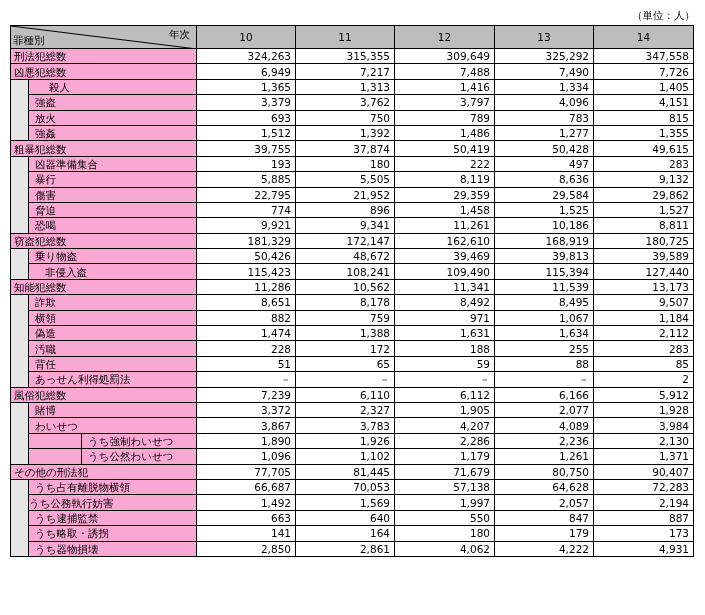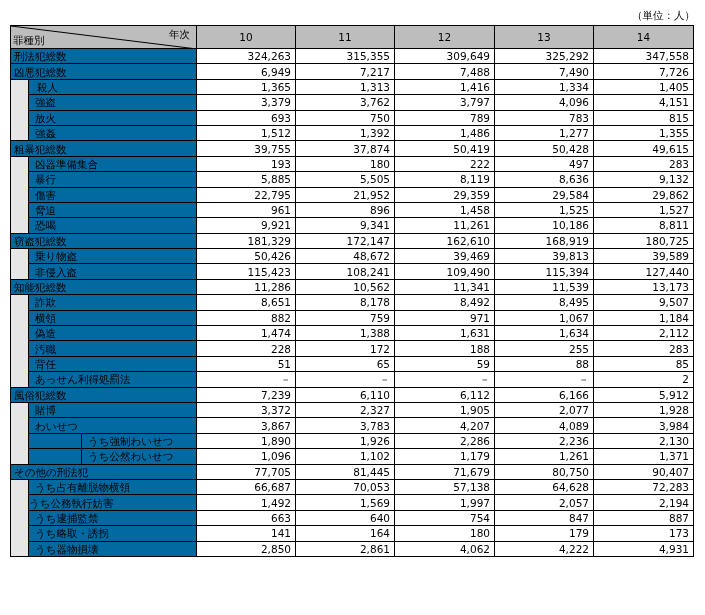--- a/index.html
+++ b/index.html
@@ -7,21 +7,21 @@
          font-family: "DejaVu Sans", "Liberation Sans", sans-serif; font-size: 10.5px; color: #000; }
   .unit { position: absolute; right: 10px; top: 9px; font-size: 10.5px; }
   table { position: absolute; left: 10px; top: 25px; border-collapse: collapse; table-layout: fixed; }
   td, th { border: 1px solid #000; padding: 0 4px; height: 14.4px; line-height: 14px; white-space: nowrap; overflow: hidden; }
   th { background: #bdbdbd; font-weight: normal; height: 22px; text-align: center; }
   th.corner { position: relative; text-align: left; padding: 0; }
   th.corner svg { position: absolute; left: 0; top: 0; }
   th.corner .yr { position: absolute; right: 6px; top: 1px; }
   th.corner .cat { position: absolute; left: 2px; bottom: 1px; }
   td.num { text-align: right; background: #fff; }
-  td.lbl { background: #0369a1; }
+  td.lbl { background: #f9a8d4; }
   td.ind { background: #e6e6e6; border-top: none; border-bottom: none; padding: 0; }
   td.ind.last { border-bottom: 1px solid #000; }
   td.l0 { padding-left: 3px; }
 </style>
 </head>
 <body>
 
 <div class="unit">（単位：人）</div>
 
 <table>
@@ -62,21 +62,21 @@
       <tr>
         <td colspan="2" class="lbl l0">凶悪犯総数</td>
         <td class="num">6,949</td>
         <td class="num">7,217</td>
         <td class="num">7,488</td>
         <td class="num">7,490</td>
         <td class="num">7,726</td>
       </tr>
       <tr>
         <td class="ind"></td>
-        <td class="lbl" style="padding-left: 8px;">殺人</td>
+        <td class="lbl" style="padding-left: 20px;">殺人</td>
         <td class="num">1,365</td>
         <td class="num">1,313</td>
         <td class="num">1,416</td>
         <td class="num">1,334</td>
         <td class="num">1,405</td>
       </tr>
       <tr>
         <td class="ind"></td>
         <td class="lbl" style="padding-left: 6px;">強盗</td>
         <td class="num">3,379</td>
@@ -134,21 +134,21 @@
         <td class="lbl" style="padding-left: 6px;">傷害</td>
         <td class="num">22,795</td>
         <td class="num">21,952</td>
         <td class="num">29,359</td>
         <td class="num">29,584</td>
         <td class="num">29,862</td>
       </tr>
       <tr>
         <td class="ind"></td>
         <td class="lbl" style="padding-left: 6px;">脅迫</td>
-        <td class="num">961</td>
+        <td class="num">774</td>
         <td class="num">896</td>
         <td class="num">1,458</td>
         <td class="num">1,525</td>
         <td class="num">1,527</td>
       </tr>
       <tr>
         <td class="ind last"></td>
         <td class="lbl" style="padding-left: 6px;">恐喝</td>
         <td class="num">9,921</td>
         <td class="num">9,341</td>
@@ -168,21 +168,21 @@
         <td class="ind"></td>
         <td class="lbl" style="padding-left: 6px;">乗り物盗</td>
         <td class="num">50,426</td>
         <td class="num">48,672</td>
         <td class="num">39,469</td>
         <td class="num">39,813</td>
         <td class="num">39,589</td>
       </tr>
       <tr>
         <td class="ind last"></td>
-        <td class="lbl" style="padding-left: 6px;">非侵入盗</td>
+        <td class="lbl" style="padding-left: 16px;">非侵入盗</td>
         <td class="num">115,423</td>
         <td class="num">108,241</td>
         <td class="num">109,490</td>
         <td class="num">115,394</td>
         <td class="num">127,440</td>
       </tr>
       <tr>
         <td colspan="2" class="lbl l0">知能犯総数</td>
         <td class="num">11,286</td>
         <td class="num">10,562</td>
@@ -322,21 +322,21 @@
         <td class="num">1,569</td>
         <td class="num">1,997</td>
         <td class="num">2,057</td>
         <td class="num">2,194</td>
       </tr>
       <tr>
         <td class="ind"></td>
         <td class="lbl" style="padding-left: 6px;">うち逮捕監禁</td>
         <td class="num">663</td>
         <td class="num">640</td>
-        <td class="num">754</td>
+        <td class="num">550</td>
         <td class="num">847</td>
         <td class="num">887</td>
       </tr>
       <tr>
         <td class="ind"></td>
         <td class="lbl" style="padding-left: 6px;">うち略取・誘拐</td>
         <td class="num">141</td>
         <td class="num">164</td>
         <td class="num">180</td>
         <td class="num">179</td>

